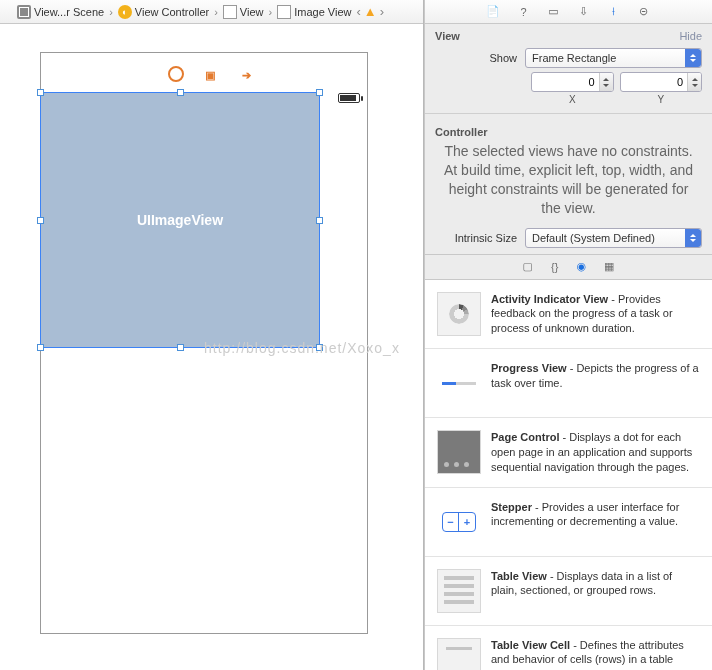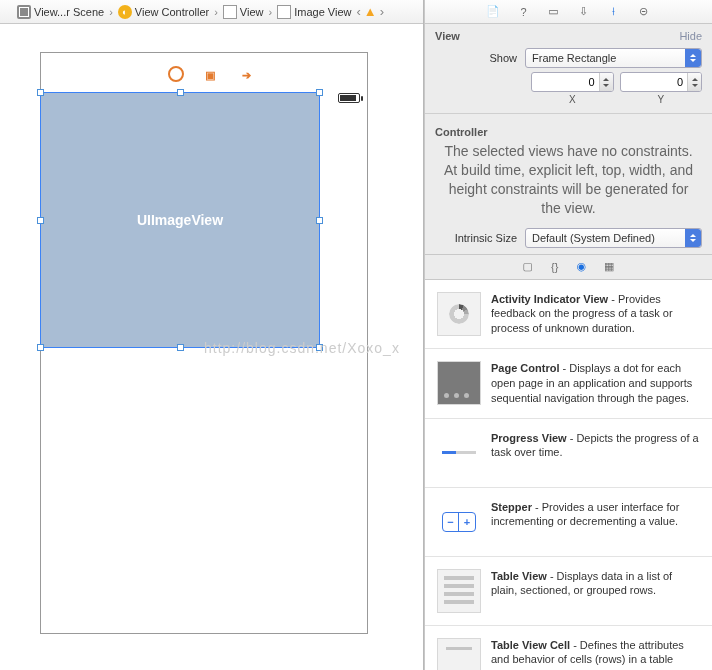--- a/index.html
+++ b/index.html
@@ -414,34 +414,34 @@
   </div>
 
   <div class="library">
     <div class="lib-item">
       <div class="lib-thumb">
           <div class="spinner"></div>
         </div>
       <div class="lib-text"><span class="lib-title">Activity Indicator View</span><span> - Provides feedback on the progress of a task or process of unknown duration.</span></div>
     </div>
     <div class="lib-item">
+      <div class="lib-thumb" style="background:#fff;border:none">
+          <div class="progress-line"></div>
+        </div>
+      <div class="lib-text"><span class="lib-title">Progress View</span><span> - Depicts the progress of a task over time.</span></div>
+    </div>
+    <div class="lib-item">
       <div class="lib-thumb" style="background:#7a7a7a">
           <div class="page-dots">
             <span></span>
             <span></span>
             <span></span>
           </div>
         </div>
       <div class="lib-text"><span class="lib-title">Page Control</span><span> - Displays a dot for each open page in an application and supports sequential navigation through the pages.</span></div>
-    </div>
-    <div class="lib-item">
-      <div class="lib-thumb" style="background:#fff;border:none">
-          <div class="progress-line"></div>
-        </div>
-      <div class="lib-text"><span class="lib-title">Progress View</span><span> - Depicts the progress of a task over time.</span></div>
     </div>
     <div class="lib-item">
       <div class="lib-thumb" style="background:#fff;border:none">
           <div class="stepper-thumb">
             <div>−</div>
             <div>+</div>
           </div>
         </div>
       <div class="lib-text"><span class="lib-title">Stepper</span><span> - Provides a user interface for incrementing or decrementing a value.</span></div>
     </div>

